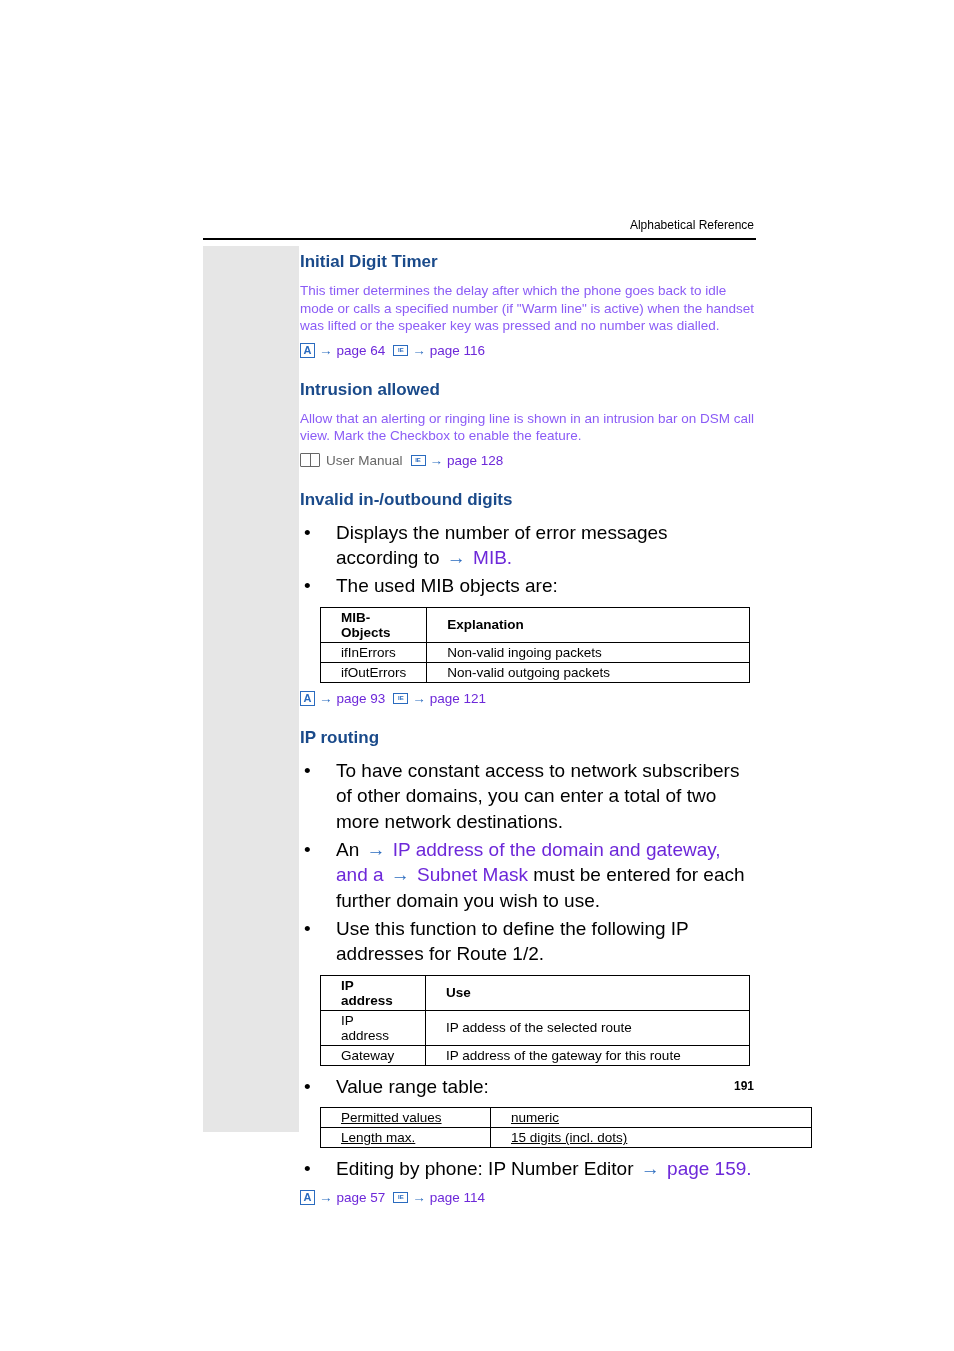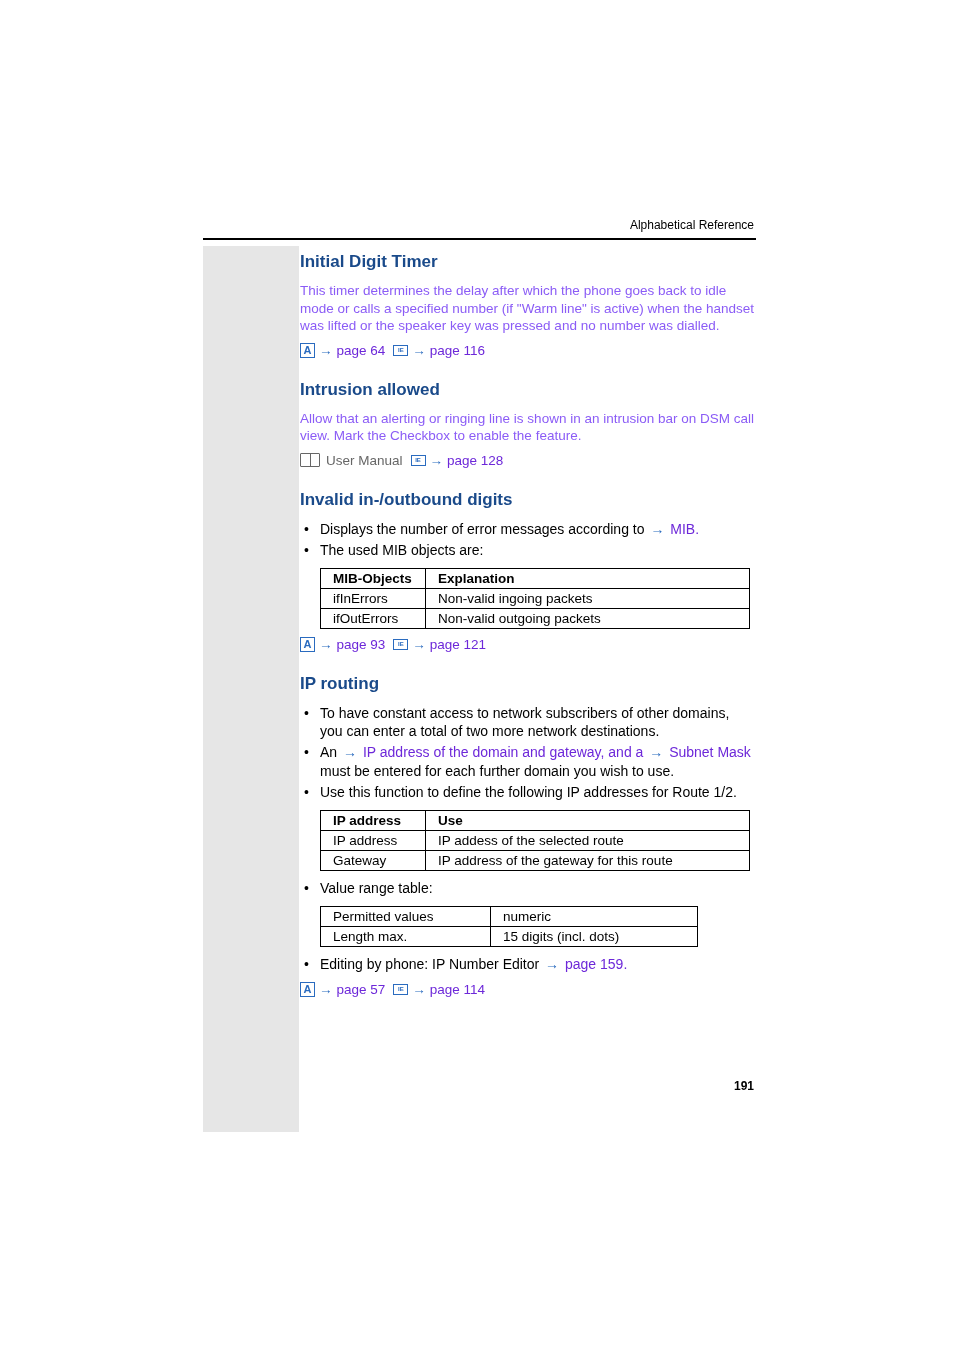--- a/index.html
+++ b/index.html
@@ -108,50 +108,51 @@
     padding: 0 2px;
   }
   .link {
     color: #6d28d9;
   }
   ul.bullets {
     list-style: none;
     margin-bottom: 8px;
   }
   ul.bullets > li {
-    font-size: 14px;
+    font-size: 19px;
     line-height: 1.35;
-    padding-left: 20px;
+    padding-left: 36px;
     position: relative;
     margin-bottom: 2px;
   }
   ul.bullets > li::before {
     content: "•";
     position: absolute;
     left: 4px;
     top: 0;
   }
   table.data {
     border-collapse: collapse;
     width: 430px;
     margin-left: 20px;
     margin-bottom: 8px;
     font-size: 13.5px;
   }
   table.data td, table.data th {
     border: 1px solid #000;
-    padding: 2px 12px;
+    padding: 2px 20px;
     text-align: left;
     font-weight: normal;
   }
   table.data th {
     font-weight: bold;
   }
   table.small {
-    width: 378px;
+    width: 492px;
+    text-decoration: underline;
   }
   table.small td.c1 { width: 170px; }
   .pagenum {
     position: absolute;
     right: 200px;
     bottom: 258px;
     font-weight: bold;
     font-size: 12px;
   }
 </style>

